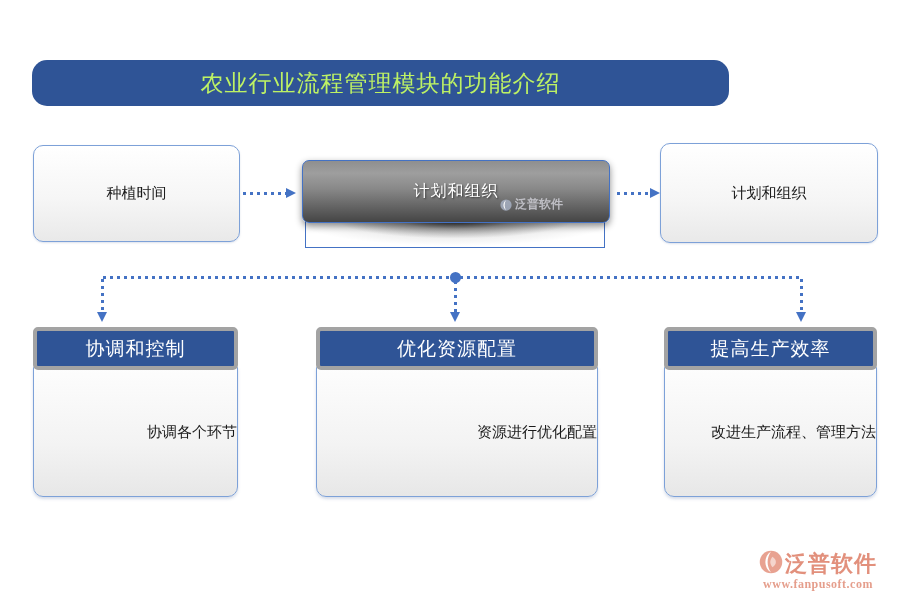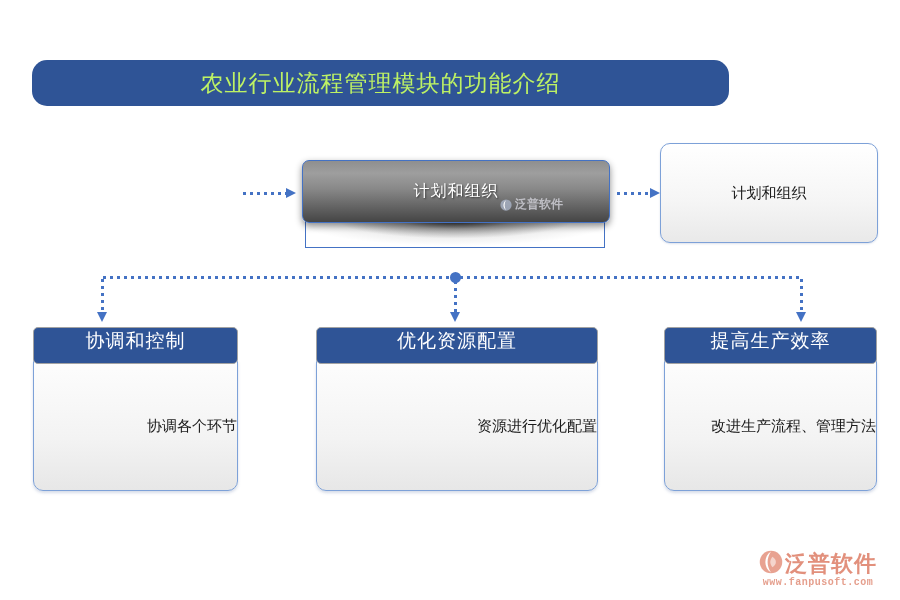--- a/index.html
+++ b/index.html
@@ -56,22 +56,22 @@
     background:repeating-linear-gradient(180deg,#4472C4 0 3px,transparent 3px 7px);}
   .arr-right{position:absolute;width:0;height:0;
     border-left:10px solid #4472C4;border-top:5px solid transparent;border-bottom:5px solid transparent;}
   .arr-down{position:absolute;width:0;height:0;
     border-top:10px solid #4472C4;border-left:5px solid transparent;border-right:5px solid transparent;}
   .junction-dot{position:absolute;left:450px;top:272px;width:11px;height:11px;
     border-radius:50%;background:#4472C4;}
   
   .out-box{position:absolute;top:327px;}
   .out-header{
-    height:35px;background:#2F5496;border:1px solid #a3a3a3;border-radius:5px;
-    display:flex;justify-content:center;
+    height:35px;background:#2F5496;border:4px solid #a3a3a3;border-radius:5px;
+    display:flex;align-items:center;justify-content:center;
     color:#ffffff;font-size:19px;letter-spacing:1px;
     position:relative;z-index:2;
   }
   .out-body{
     margin-top:-3px;height:128px;
     border:1.5px solid #7DA1D8;border-radius:0 0 10px 10px;
     background:linear-gradient(180deg,#fdfdfd 0%,#f3f3f3 60%,#e7e7e7 100%);
     box-shadow:0 2px 3px rgba(120,140,180,0.30);
     display:flex;align-items:center;justify-content:flex-end;
     font-size:15px;color:#1a1a1a;position:relative;z-index:1;
@@ -80,32 +80,35 @@
   .out-2{left:316px;width:282px;}
   .out-3{left:664px;width:213px;}
   
   .footer-logo{
     position:absolute;left:748px;top:549px;width:140px;
     display:flex;flex-direction:column;align-items:center;
     color:#E2907C;
   }
   .footer-top{display:flex;align-items:center;gap:2px;}
   .footer-brand{font-size:22px;font-weight:bold;letter-spacing:1px;}
-  .footer-url{font-size:10px;font-weight:bold;letter-spacing:0.5px;margin-top:-2px;
-    font-family:Liberation Mono, monospace;color:#E59E8C;}
+  .footer-url{font-size:12px;font-weight:bold;letter-spacing:0.5px;margin-top:-2px;
+    font-family:Liberation Serif, serif;color:#E59E8C;}
 </style>
 </head>
 <body>
 
 <div class="canvas">
 
   <div class="title-banner">
     <span>农业行业流程管理模块的功能介绍</span>
   </div>
 
+  <div class="io-box io-left">
+    <span>种植时间</span>
+  </div>
 
   <div class="io-box io-right">
     <span>计划和组织</span>
   </div>
 
   <div class="center-reflection"></div>
   <div class="center-button">
     <span>计划和组织</span>
   </div>
   <div class="center-watermark">

